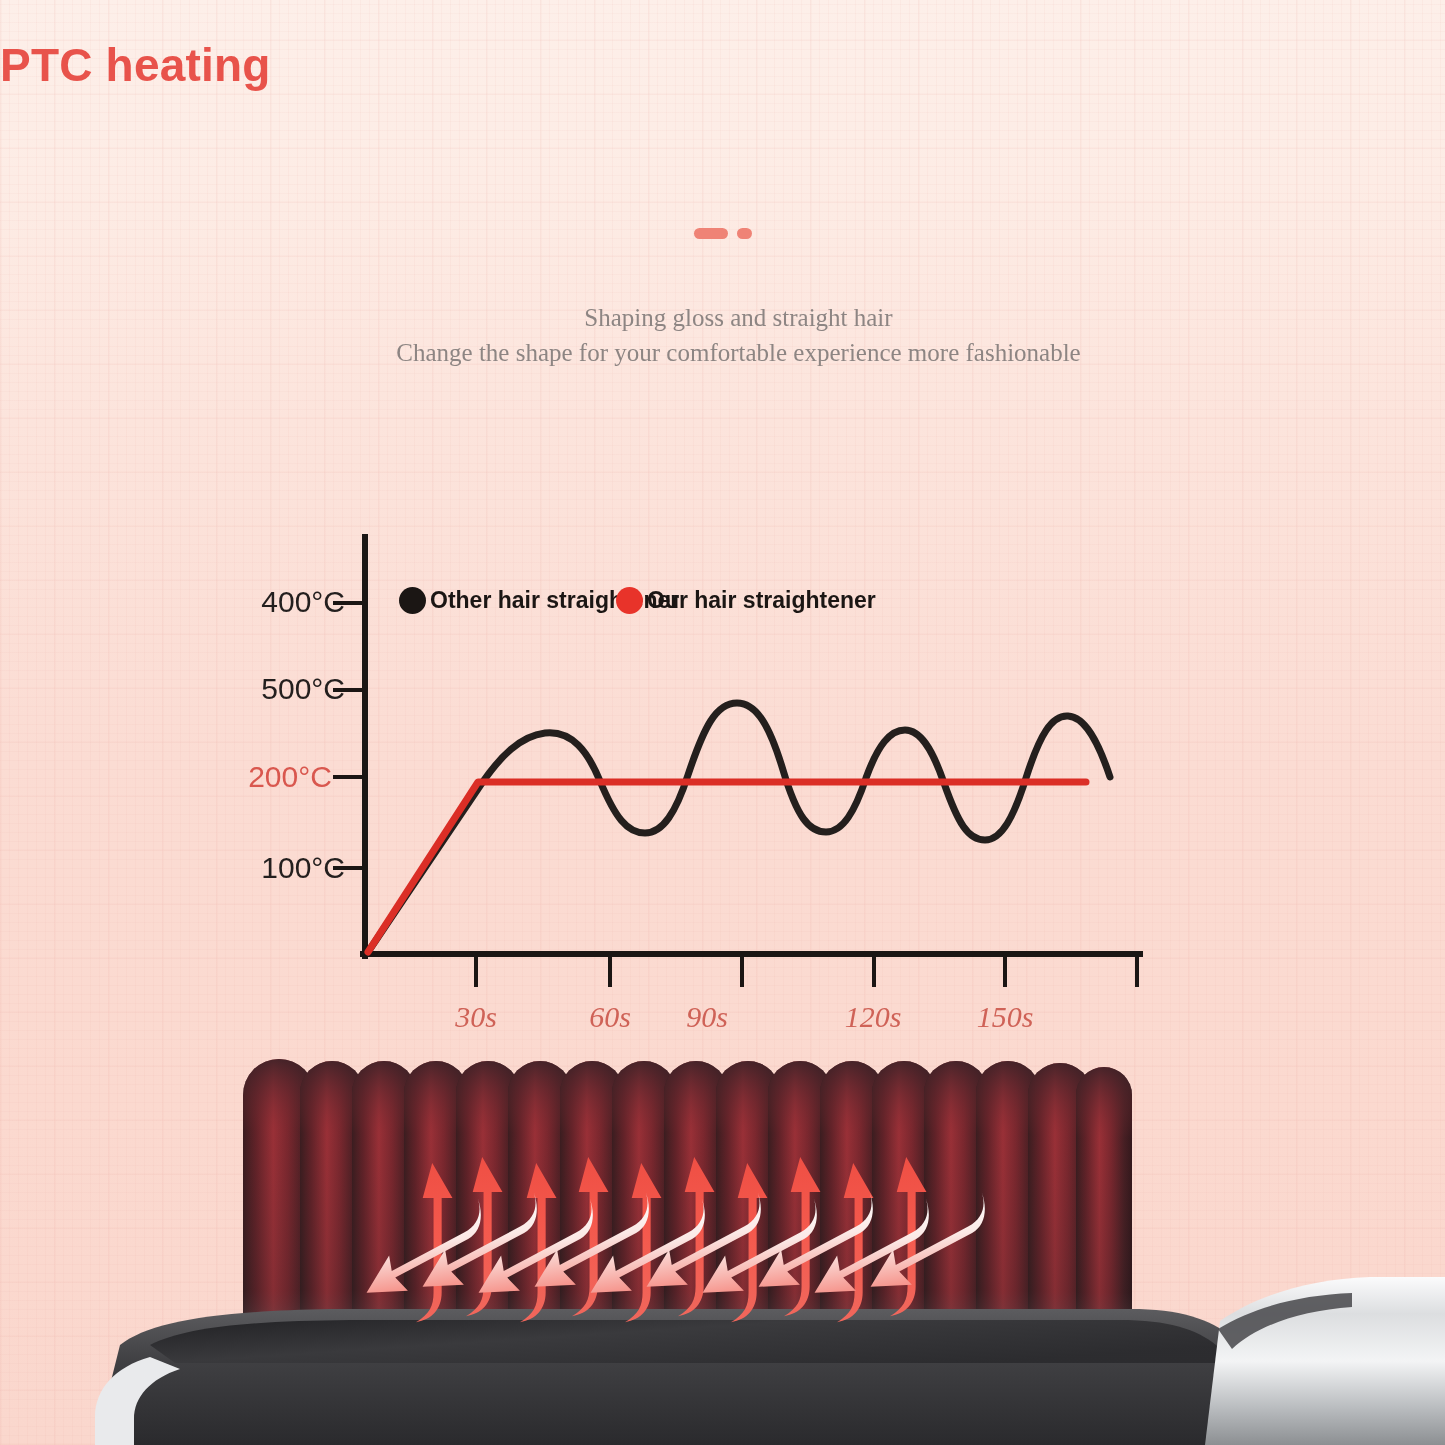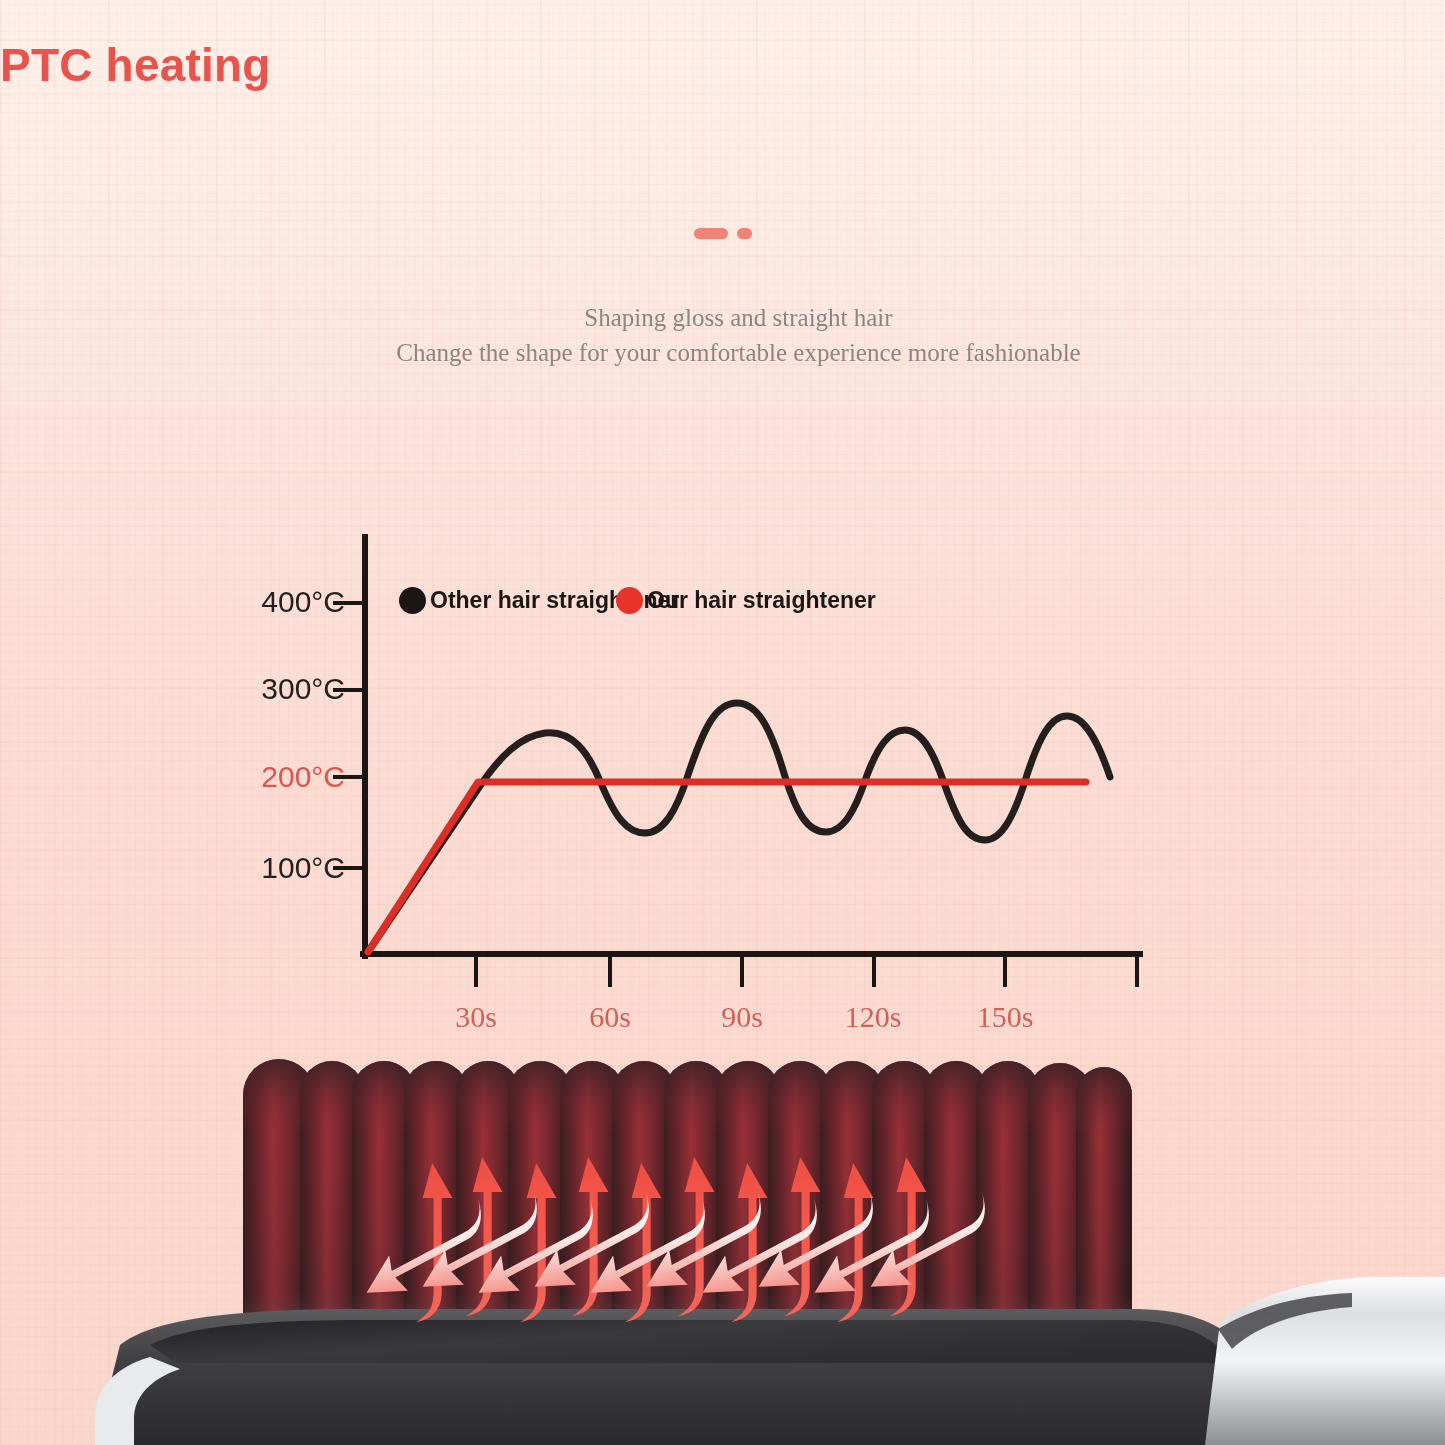--- a/index.html
+++ b/index.html
@@ -118,29 +118,30 @@
   }
   .y-tick-label {
     position: absolute;
     font-family: "Liberation Sans", sans-serif;
     font-size: 30px;
     text-align: right;
     width: 110px;
     left: 235px;
   }
   .y-tick-label.dark { color: #231f1e; }
-  .y-tick-label.accent { color: #d9574e; }
+  .y-tick-label.accent { color: #d9574e; text-align: center; }
 
   .x-tick-label {
     position: absolute;
     font-family: "Liberation Serif", serif;
     font-size: 30px;
     color: #cf6257;
     text-align: center;
     width: 110px;
+    font-style: italic;
   }
 
   .legend-item {
     position: absolute;
     display: flex;
     align-items: center;
     gap: 4px;
   }
   .legend-dot {
     width: 27px; height: 27px;
@@ -223,27 +224,27 @@
                C 920 730, 932 748, 944 783
                C 958 823, 968 840, 985 840
                C 1002 840, 1014 816, 1026 778
                C 1040 734, 1052 715, 1068 716
                C 1085 717, 1098 741, 1110 777"></path>
 
       <path fill="none" stroke="#db2e26" stroke-width="7" stroke-linecap="round" stroke-linejoin="round" d="M 368 952 L 478 782 L 1086 782"></path>
     </svg>
 
     <div class="y-tick-label dark" style="top:585px;">400°C</div>
-    <div class="y-tick-label dark" style="top:672px;">300°C</div>
+    <div class="y-tick-label dark" style="top:672px;">500°C</div>
     <div class="y-tick-label accent" style="top:760px;">200°C</div>
     <div class="y-tick-label dark" style="top:851px;">100°C</div>
 
     <div class="x-tick-label" style="left:421px; top:1000px;">30s</div>
     <div class="x-tick-label" style="left:555px; top:1000px;">60s</div>
-    <div class="x-tick-label" style="left:687px; top:1000px;">90s</div>
+    <div class="x-tick-label" style="left:652px; top:1000px;">90s</div>
     <div class="x-tick-label" style="left:818px; top:1000px;">120s</div>
     <div class="x-tick-label" style="left:950px; top:1000px;">150s</div>
 
     <div class="legend-item" style="left:399px; top:587px;">
       <span class="legend-dot" style="background:#1b1614;"></span>
       <span class="legend-label">Other hair straightener</span>
     </div>
 
     <div class="legend-item" style="left:616px; top:587px;">
       <span class="legend-dot" style="background:#e8332a;"></span>

